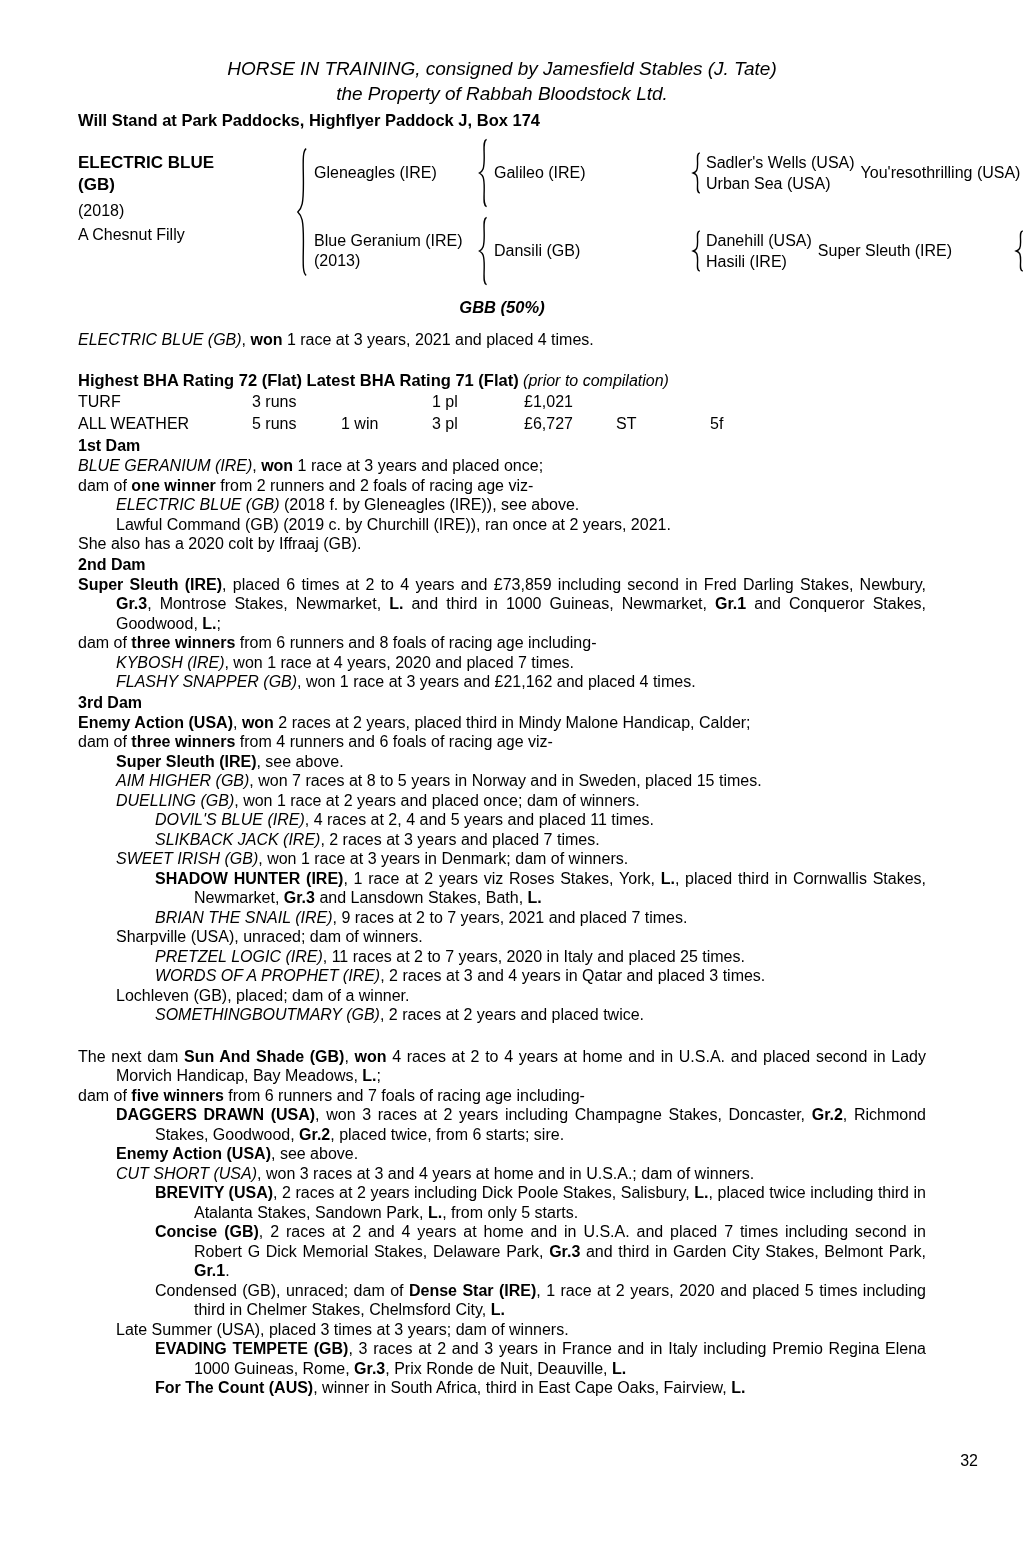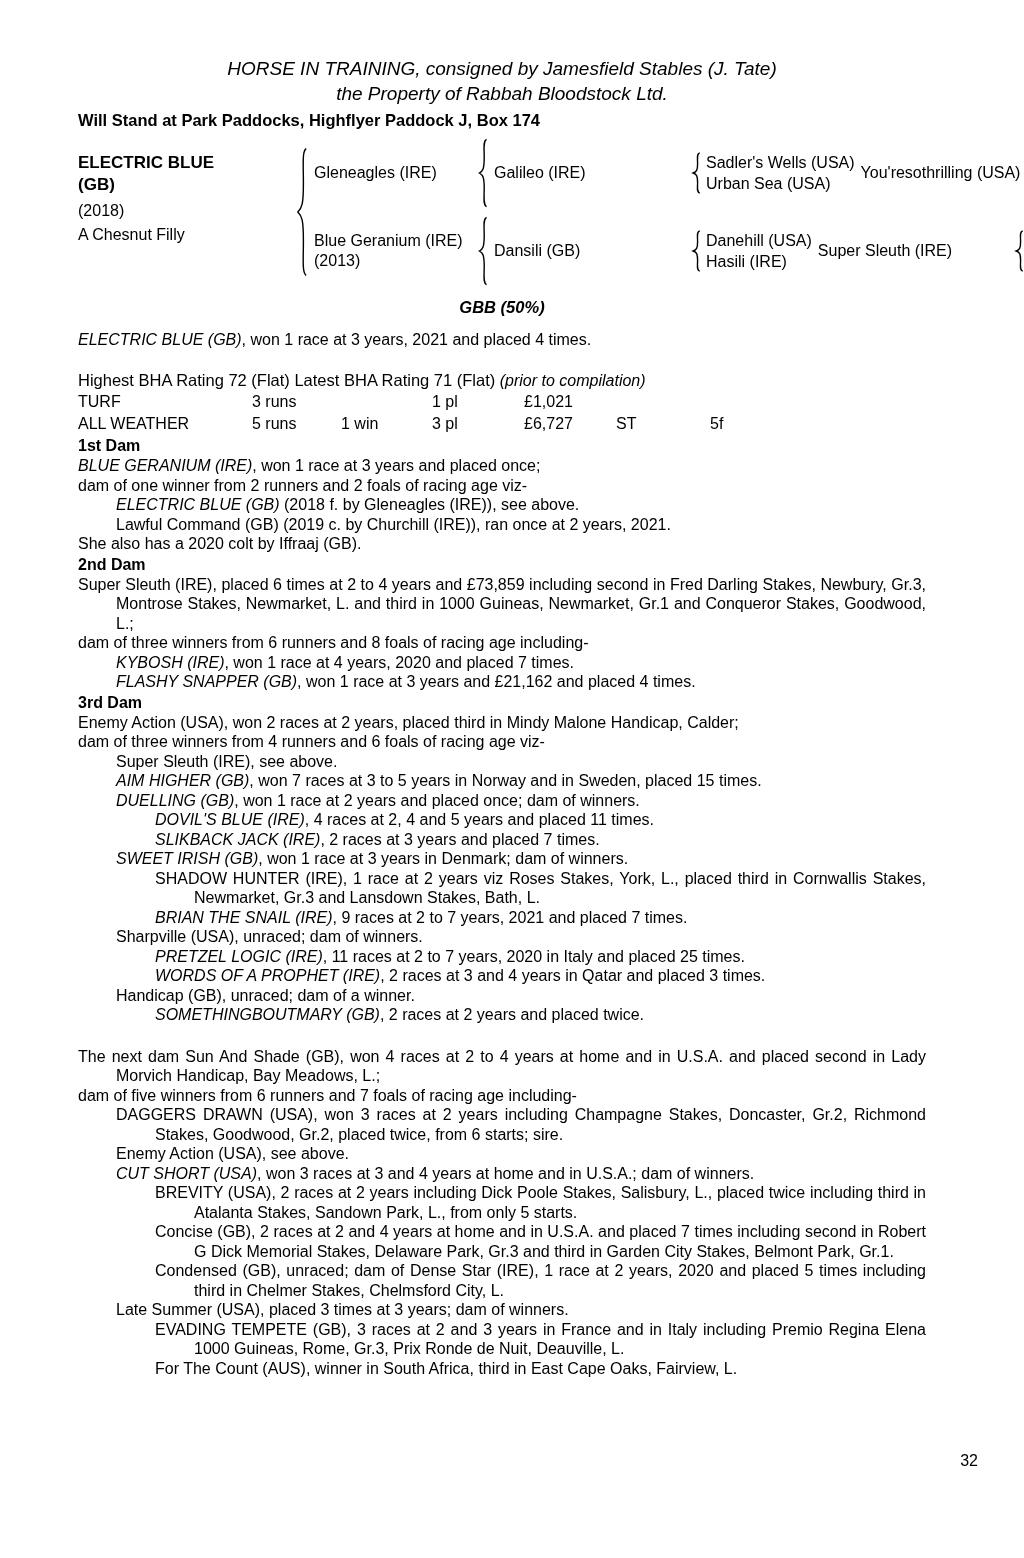--- a/index.html
+++ b/index.html
@@ -49,21 +49,21 @@
 
   .stats-row { display:grid; grid-template-columns:174px 89px 91px 92px 92px 94px 1fr; line-height:22px; }
 
   .sections .sec-heading { font-weight:bold; line-height:20px; margin-top:1px; }
   .section.gap { margin-top:22px; }
   .para { line-height:19.5px; text-align:justify; }
   .ind0 { padding-left:38px;  text-indent:-38px; }
   .ind1 { padding-left:77px;  text-indent:-39px; }
   .ind2 { padding-left:116px; text-indent:-39px; }
 
-  .seg-b  { font-weight:normal; }
+  .seg-b  { font-weight:bold; }
   .seg-i  { font-style:italic; }
   .seg-n  { }
 
   .page-num { position:absolute; right:46px; top:1452px; font-size:16px; }
 </style>
 </head>
 <body>
 
 <div class="page">
 
@@ -209,31 +209,31 @@
         <div class="para ind0"><span class="seg-b">Super Sleuth (IRE)</span><span class="seg-n">, placed 6 times at 2 to 4 years and £73,859 including second in Fred Darling Stakes, Newbury, </span><span class="seg-b">Gr.3</span><span class="seg-n">, Montrose Stakes, Newmarket, </span><span class="seg-b">L.</span><span class="seg-n"> and third in 1000 Guineas, Newmarket, </span><span class="seg-b">Gr.1</span><span class="seg-n"> and Conqueror Stakes, Goodwood, </span><span class="seg-b">L.</span><span class="seg-n">;</span></div>
         <div class="para ind0"><span class="seg-n">dam of </span><span class="seg-b">three winners</span><span class="seg-n"> from 6 runners and 8 foals of racing age including-</span></div>
         <div class="para ind1"><span class="seg-i">KYBOSH (IRE)</span><span class="seg-n">, won 1 race at 4 years, 2020 and placed 7 times.</span></div>
         <div class="para ind1"><span class="seg-i">FLASHY SNAPPER (GB)</span><span class="seg-n">, won 1 race at 3 years and £21,162 and placed 4 times.</span></div>
       </div>
       <div class="section">
         <div class="sec-heading">3rd Dam</div>
         <div class="para ind0"><span class="seg-b">Enemy Action (USA)</span><span class="seg-n">, </span><span class="seg-b">won</span><span class="seg-n"> 2 races at 2 years, placed third in Mindy Malone Handicap, Calder;</span></div>
         <div class="para ind0"><span class="seg-n">dam of </span><span class="seg-b">three winners</span><span class="seg-n"> from 4 runners and 6 foals of racing age viz-</span></div>
         <div class="para ind1"><span class="seg-b">Super Sleuth (IRE)</span><span class="seg-n">, see above.</span></div>
-        <div class="para ind1"><span class="seg-i">AIM HIGHER (GB)</span><span class="seg-n">, won 7 races at 3 to 5 years in Norway and in Sweden, placed 15 times.</span></div>
+        <div class="para ind1"><span class="seg-i">AIM HIGHER (GB)</span><span class="seg-n">, won 7 races at 8 to 5 years in Norway and in Sweden, placed 15 times.</span></div>
         <div class="para ind1"><span class="seg-i">DUELLING (GB)</span><span class="seg-n">, won 1 race at 2 years and placed once; dam of winners.</span></div>
         <div class="para ind2"><span class="seg-i">DOVIL'S BLUE (IRE)</span><span class="seg-n">, 4 races at 2, 4 and 5 years and placed 11 times.</span></div>
         <div class="para ind2"><span class="seg-i">SLIKBACK JACK (IRE)</span><span class="seg-n">, 2 races at 3 years and placed 7 times.</span></div>
         <div class="para ind1"><span class="seg-i">SWEET IRISH (GB)</span><span class="seg-n">, won 1 race at 3 years in Denmark; dam of winners.</span></div>
         <div class="para ind2"><span class="seg-b">SHADOW HUNTER (IRE)</span><span class="seg-n">, 1 race at 2 years viz Roses Stakes, York, </span><span class="seg-b">L.</span><span class="seg-n">, placed third in Cornwallis Stakes, Newmarket, </span><span class="seg-b">Gr.3</span><span class="seg-n"> and Lansdown Stakes, Bath, </span><span class="seg-b">L.</span></div>
         <div class="para ind2"><span class="seg-i">BRIAN THE SNAIL (IRE)</span><span class="seg-n">, 9 races at 2 to 7 years, 2021 and placed 7 times.</span></div>
         <div class="para ind1"><span class="seg-n">Sharpville (USA), unraced; dam of winners.</span></div>
         <div class="para ind2"><span class="seg-i">PRETZEL LOGIC (IRE)</span><span class="seg-n">, 11 races at 2 to 7 years, 2020 in Italy and placed 25 times.</span></div>
         <div class="para ind2"><span class="seg-i">WORDS OF A PROPHET (IRE)</span><span class="seg-n">, 2 races at 3 and 4 years in Qatar and placed 3 times.</span></div>
-        <div class="para ind1"><span class="seg-n">Handicap (GB), unraced; dam of a winner.</span></div>
+        <div class="para ind1"><span class="seg-n">Lochleven (GB), placed; dam of a winner.</span></div>
         <div class="para ind2"><span class="seg-i">SOMETHINGBOUTMARY (GB)</span><span class="seg-n">, 2 races at 2 years and placed twice.</span></div>
       </div>
       <div class="section gap">
         <div class="para ind0"><span class="seg-n">The next dam </span><span class="seg-b">Sun And Shade (GB)</span><span class="seg-n">, </span><span class="seg-b">won</span><span class="seg-n"> 4 races at 2 to 4 years at home and in U.S.A. and placed second in Lady Morvich Handicap, Bay Meadows, </span><span class="seg-b">L.</span><span class="seg-n">;</span></div>
         <div class="para ind0"><span class="seg-n">dam of </span><span class="seg-b">five winners</span><span class="seg-n"> from 6 runners and 7 foals of racing age including-</span></div>
         <div class="para ind1"><span class="seg-b">DAGGERS DRAWN (USA)</span><span class="seg-n">, won 3 races at 2 years including Champagne Stakes, Doncaster, </span><span class="seg-b">Gr.2</span><span class="seg-n">, Richmond Stakes, Goodwood, </span><span class="seg-b">Gr.2</span><span class="seg-n">, placed twice, from 6 starts; sire.</span></div>
         <div class="para ind1"><span class="seg-b">Enemy Action (USA)</span><span class="seg-n">, see above.</span></div>
         <div class="para ind1"><span class="seg-i">CUT SHORT (USA)</span><span class="seg-n">, won 3 races at 3 and 4 years at home and in U.S.A.; dam of winners.</span></div>
         <div class="para ind2"><span class="seg-b">BREVITY (USA)</span><span class="seg-n">, 2 races at 2 years including Dick Poole Stakes, Salisbury, </span><span class="seg-b">L.</span><span class="seg-n">, placed twice including third in Atalanta Stakes, Sandown Park, </span><span class="seg-b">L.</span><span class="seg-n">, from only 5 starts.</span></div>
         <div class="para ind2"><span class="seg-b">Concise (GB)</span><span class="seg-n">, 2 races at 2 and 4 years at home and in U.S.A. and placed 7 times including second in Robert G Dick Memorial Stakes, Delaware Park, </span><span class="seg-b">Gr.3</span><span class="seg-n"> and third in Garden City Stakes, Belmont Park, </span><span class="seg-b">Gr.1</span><span class="seg-n">.</span></div>

